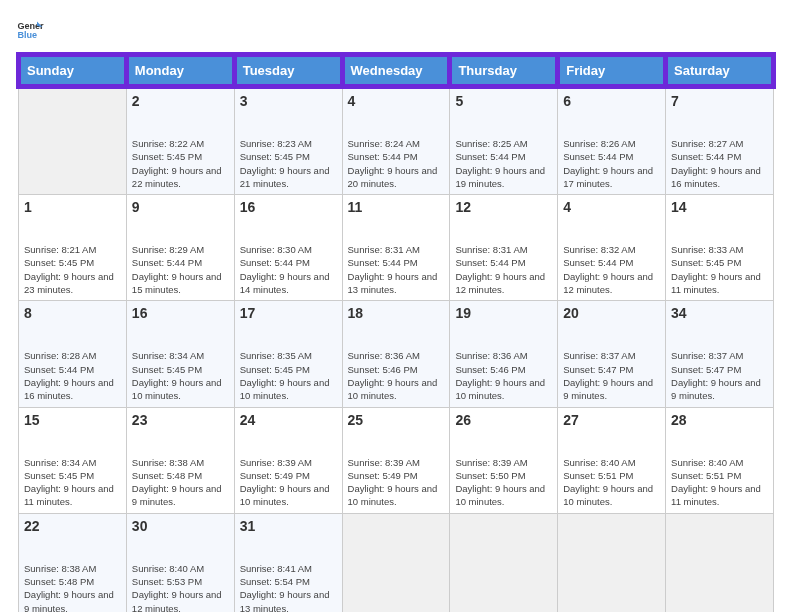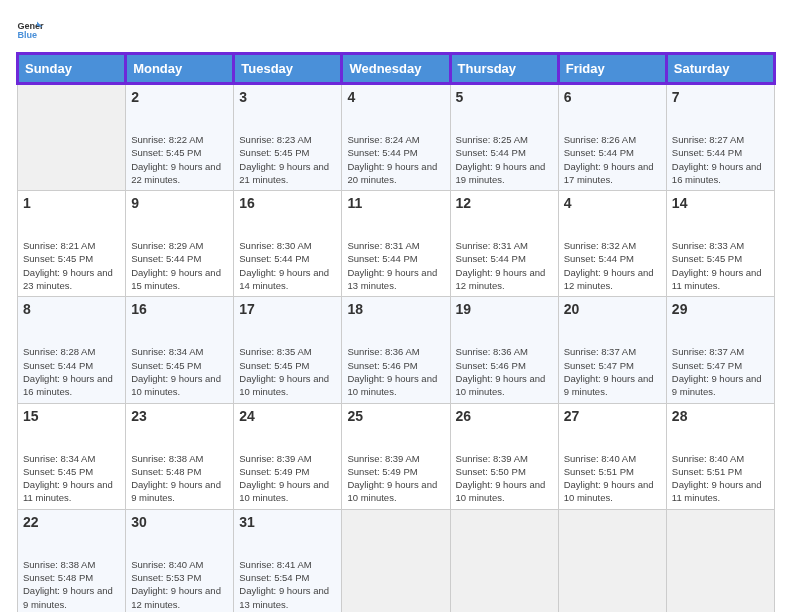--- a/index.html
+++ b/index.html
@@ -44,21 +44,21 @@
       border-collapse: collapse;
       margin-top: 8px;
     }
     thead th {
       background: #4a90d9;
       color: #fff;
       font-size: 13px;
       font-weight: bold;
       padding: 6px 6px;
       text-align: left;
-      border: 3px solid #6d28d9;
+      border: 5px solid #6d28d9;
     }
     tbody td {
       border: 1px solid #ccc;
       vertical-align: top;
       padding: 4px 5px;
       width: 14.28%;
       min-height: 80px;
     }
     .day-number {
       font-size: 14px;
@@ -196,21 +196,21 @@
         </td>
         <td>
           <span class="day-number">19</span>
           <div class="day-info">Sunrise: 8:36 AM<br>Sunset: 5:46 PM<br>Daylight: 9 hours and 10 minutes.</div>
         </td>
         <td>
           <span class="day-number">20</span>
           <div class="day-info">Sunrise: 8:37 AM<br>Sunset: 5:47 PM<br>Daylight: 9 hours and 9 minutes.</div>
         </td>
         <td>
-          <span class="day-number">29</span>
+          <span class="day-number">34</span>
           <div class="day-info">Sunrise: 8:37 AM<br>Sunset: 5:47 PM<br>Daylight: 9 hours and 9 minutes.</div>
         </td>
       </tr>
       <tr>
         <td>
           <span class="day-number">15</span>
           <div class="day-info">Sunrise: 8:34 AM<br>Sunset: 5:45 PM<br>Daylight: 9 hours and 11 minutes.</div>
         </td>
         <td>
           <span class="day-number">23</span>

